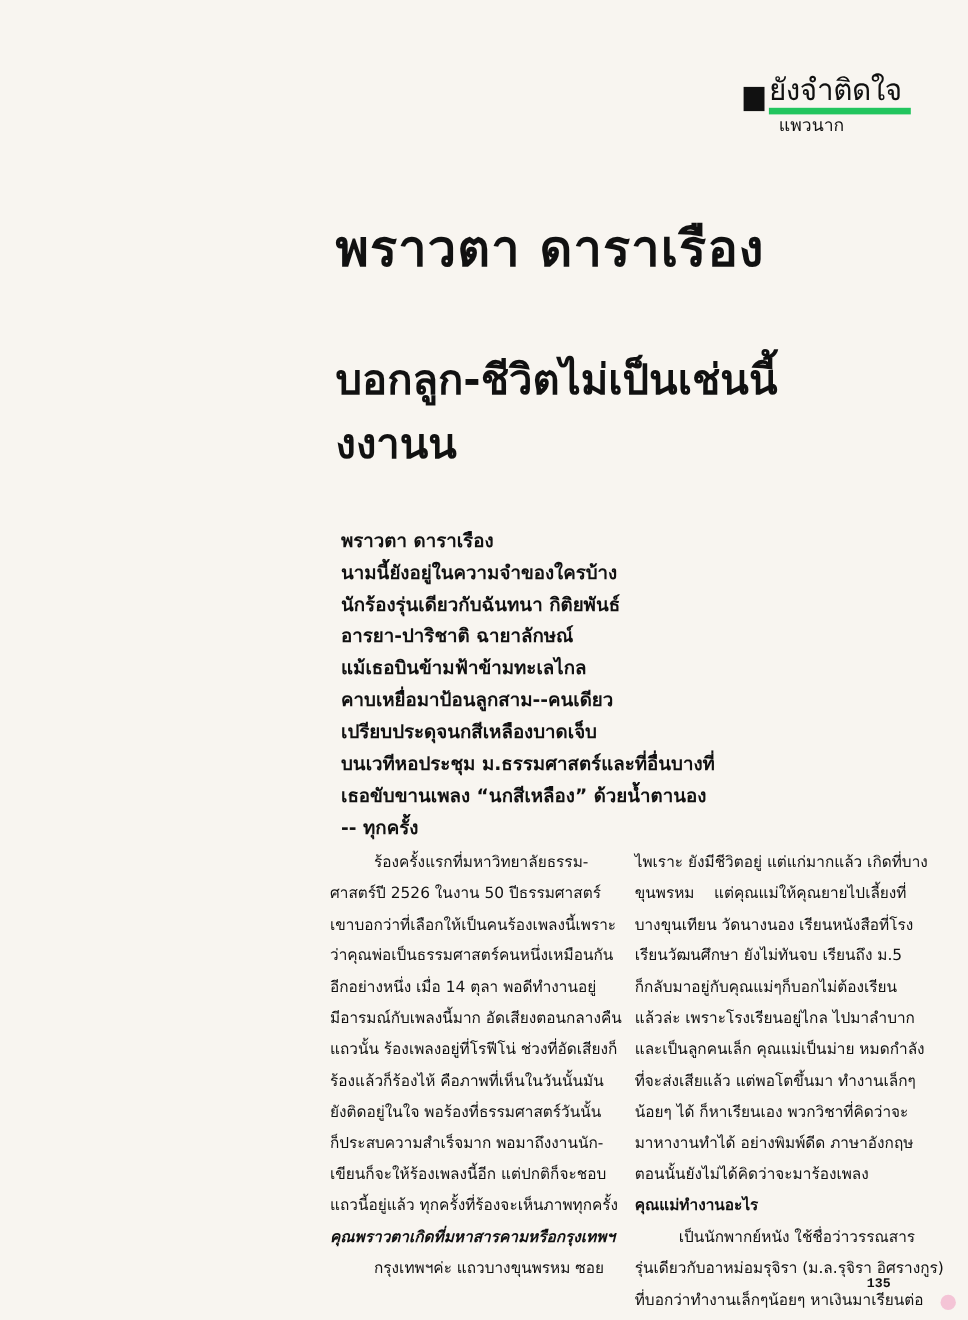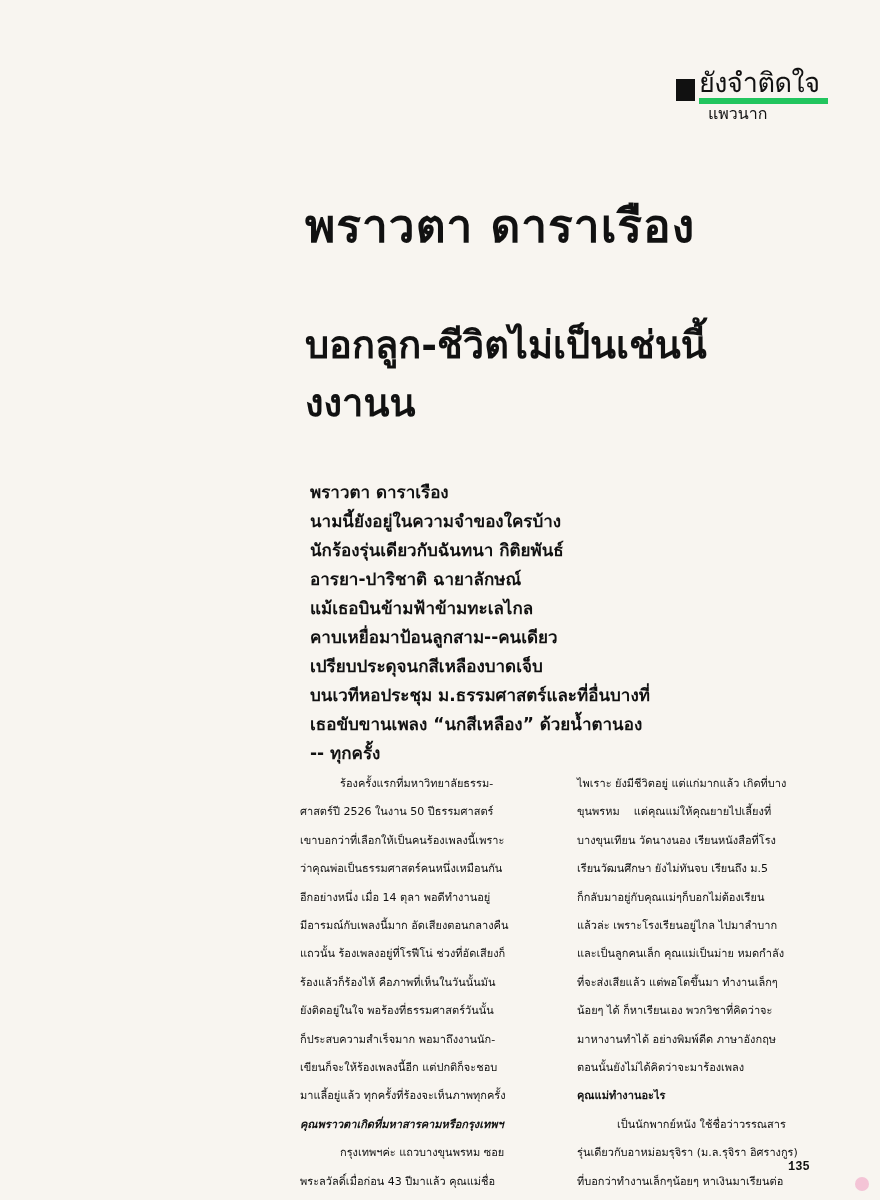--- a/index.html
+++ b/index.html
@@ -36,21 +36,21 @@
     font-size: 38px; line-height: 58px; font-weight: bold; margin-top: 34px;
   }
   .subtitle div { white-space: nowrap; }
   .poem {
     position: absolute; left: 310px; top: 478px;
     font-size: 17px; line-height: 29px; font-weight: bold;
   }
   .poem div { white-space: nowrap; }
   .col {
     position: absolute; top: 770px; width: 262px;
-    font-size: 11px; line-height: 28.4px;
+    font-size: 14px; line-height: 28.4px;
   }
   .col-left { left: 300px; }
   .col-right { left: 577px; }
   .col div { white-space: nowrap; }
   .col .indent { padding-left: 40px; }
   .page-number {
     position: absolute; left: 788px; top: 1160px;
     font-family: Liberation Mono, monospace; font-size: 12px; font-weight: bold;
   }
   .stamp {
@@ -93,24 +93,23 @@
   <div>ศาสตร์ปี 2526 ในงาน 50 ปีธรรมศาสตร์</div>
   <div>เขาบอกว่าที่เลือกให้เป็นคนร้องเพลงนี้เพราะ</div>
   <div>ว่าคุณพ่อเป็นธรรมศาสตร์คนหนึ่งเหมือนกัน</div>
   <div>อีกอย่างหนึ่ง เมื่อ 14 ตุลา พอดีทำงานอยู่</div>
   <div>มีอารมณ์กับเพลงนี้มาก อัดเสียงตอนกลางคืน</div>
   <div>แถวนั้น ร้องเพลงอยู่ที่โรฟีโน่ ช่วงที่อัดเสียงก็</div>
   <div>ร้องแล้วก็ร้องไห้ คือภาพที่เห็นในวันนั้นมัน</div>
   <div>ยังติดอยู่ในใจ พอร้องที่ธรรมศาสตร์วันนั้น</div>
   <div>ก็ประสบความสำเร็จมาก พอมาถึงงานนัก-</div>
   <div>เขียนก็จะให้ร้องเพลงนี้อีก แต่ปกติก็จะชอบ</div>
-  <div>มาแลี้อยู่แล้ว ทุกครั้งที่ร้องจะเห็นภาพทุกครั้ง</div>
+  <div>แถวนี้อยู่แล้ว ทุกครั้งที่ร้องจะเห็นภาพทุกครั้ง</div>
   <div style="font-weight:bold;font-style:italic;">คุณพราวตาเกิดที่มหาสารคามหรือกรุงเทพฯ</div>
   <div class="indent">กรุงเทพฯค่ะ แถวบางขุนพรหม ซอย</div>
-  <div>พระลวัลดิ์เมื่อก่อน 43 ปีมาแล้ว คุณแม่ชื่อ</div>
 </div>
 
 <div class="col col-right">
   <div>ไพเราะ ยังมีชีวิตอยู่ แต่แก่มากแล้ว เกิดที่บาง</div>
   <div style="white-space:pre;">ขุนพรหม    แต่คุณแม่ให้คุณยายไปเลี้ยงที่</div>
   <div>บางขุนเทียน วัดนางนอง เรียนหนังสือที่โรง</div>
   <div>เรียนวัฒนศึกษา ยังไม่ทันจบ เรียนถึง ม.5</div>
   <div>ก็กลับมาอยู่กับคุณแม่ๆก็บอกไม่ต้องเรียน</div>
   <div>แล้วล่ะ เพราะโรงเรียนอยู่ไกล ไปมาลำบาก</div>
   <div>และเป็นลูกคนเล็ก คุณแม่เป็นม่าย หมดกำลัง</div>

